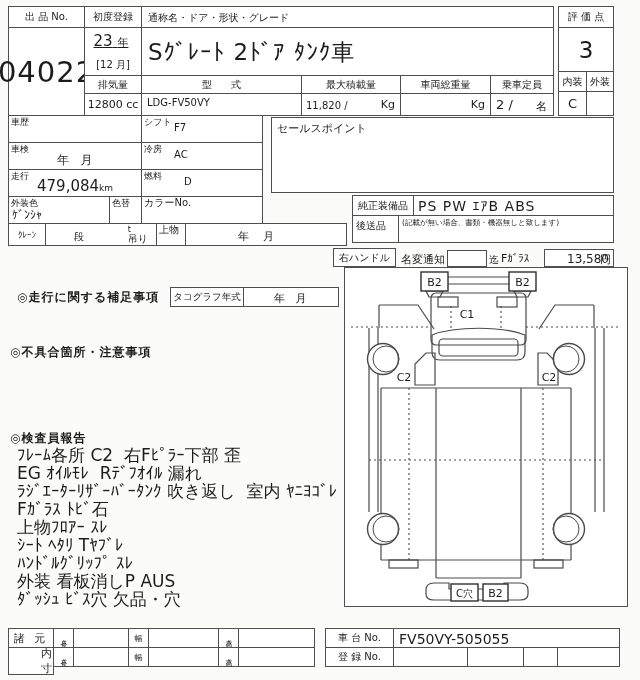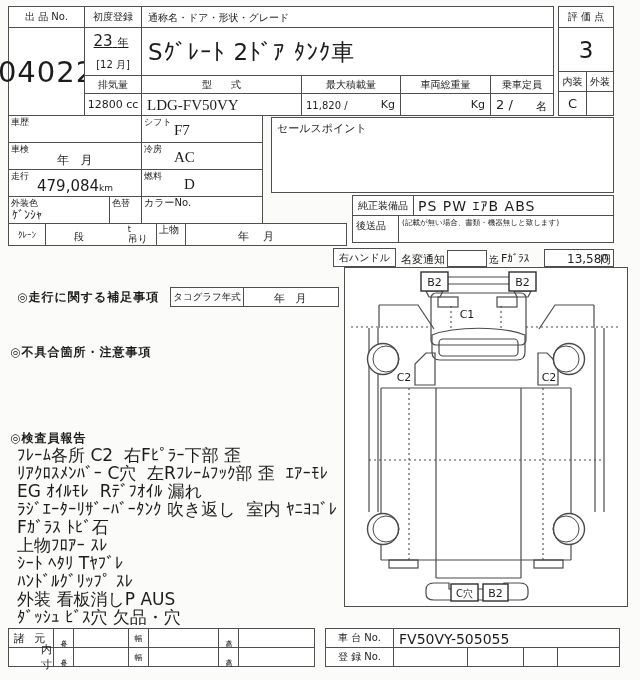--- a/index.html
+++ b/index.html
@@ -7,21 +7,21 @@
     width:640px;height:680px;position:relative;
     background:#fbfbfa;color:#1c1c1c;
     font-family:"DejaVu Sans","Liberation Sans",sans-serif;
     overflow:hidden;
   }
   .bx{position:absolute;border:1px solid #4f4f4f;background:#fff;box-sizing:border-box;}
   .nb{position:absolute;box-sizing:border-box;}
   .cc{display:flex;align-items:center;justify-content:center;text-align:center;}
   .corner{position:absolute;top:1px;left:2px;font-size:9px;line-height:10px;}
   .hdr{font-size:10px;}
-  .big{font-size:15px;font-weight:500;font-family:Liberation Serif, serif;}
+  .big{font-size:10px;font-weight:500;}
   .pre{white-space:pre;}
   .vert{writing-mode:vertical-rl;font-size:7px;line-height:8px;letter-spacing:-1px;}
   .note-line{font-size:17px;line-height:18px;white-space:pre;}
   .sec-label{font-size:12px;font-weight:600;letter-spacing:1px;}
   svg text{font-family:"DejaVu Sans","Liberation Sans",sans-serif;fill:#1c1c1c;}
 </style>
 </head>
 <body>
 
 <div class="bx cc hdr" style="left:8px;top:6px;width:77px;height:22px;">
@@ -188,21 +188,20 @@
   </div>
 <div class="bx" style="left:243px;top:287px;width:96px;height:20px;">
     <span class="pre" style="position:absolute;left:30px;top:3px;font-size:11px;">年   月</span>
   </div>
 
 <span class="nb sec-label" style="left:10px;top:344px;">◎不具合箇所・注意事項</span>
 
 <span class="nb sec-label" style="left:10px;top:430px;">◎検査員報告</span>
 <div class="nb" style="left:17px;top:446px;width:325px;">
   <div class="note-line">ﾌﾚｰﾑ各所 C2  右Fﾋﾟﾗｰ下部 歪</div>
-  <div class="note-line">ﾘｱｸﾛｽﾒﾝﾊﾞｰ C穴  左Rﾌﾚｰﾑﾌｯｸ部 歪  ｴｱｰﾓﾚ</div>
   <div class="note-line">EG ｵｲﾙﾓﾚ  Rﾃﾞﾌｵｲﾙ 漏れ</div>
   <div class="note-line">ﾗｼﾞｴｰﾀｰﾘｻﾞｰﾊﾞｰﾀﾝｸ 吹き返し  室内 ﾔﾆﾖｺﾞﾚ</div>
   <div class="note-line">Fｶﾞﾗｽ ﾄﾋﾞ石</div>
   <div class="note-line">上物ﾌﾛｱｰ ｽﾚ</div>
   <div class="note-line">ｼｰﾄ ﾍﾀﾘ Tﾔﾌﾞﾚ</div>
   <div class="note-line">ﾊﾝﾄﾞﾙｸﾞﾘｯﾌﾟ ｽﾚ</div>
   <div class="note-line">外装 看板消しP AUS</div>
   <div class="note-line">ﾀﾞｯｼｭ ﾋﾞｽ穴 欠品・穴</div>
 </div>
 
@@ -297,21 +296,21 @@
 <div class="bx" style="left:73px;top:628px;width:56px;height:20px;"></div>
 <div class="bx cc" style="left:128px;top:628px;width:21px;height:20px;font-size:8px;">
     <span>幅</span>
   </div>
 <div class="bx" style="left:148px;top:628px;width:71px;height:20px;"></div>
 <div class="bx cc" style="left:218px;top:628px;width:21px;height:20px;">
     <span class="vert">高さ</span>
   </div>
 <div class="bx" style="left:238px;top:628px;width:77px;height:20px;"></div>
 
-<div class="bx cc" style="left:8px;top:647px;width:46px;height:20px;font-size:11px;letter-spacing:3px;padding-left:34px;">
+<div class="bx cc" style="left:8px;top:647px;width:46px;height:28px;font-size:11px;letter-spacing:3px;padding-left:34px;">
     <span>内 寸</span>
   </div>
 <div class="bx cc" style="left:53px;top:647px;width:21px;height:20px;">
     <span class="vert">長さ</span>
   </div>
 <div class="bx" style="left:73px;top:647px;width:56px;height:20px;"></div>
 <div class="bx cc" style="left:128px;top:647px;width:21px;height:20px;font-size:8px;">
     <span>幅</span>
   </div>
 <div class="bx" style="left:148px;top:647px;width:71px;height:20px;"></div>

